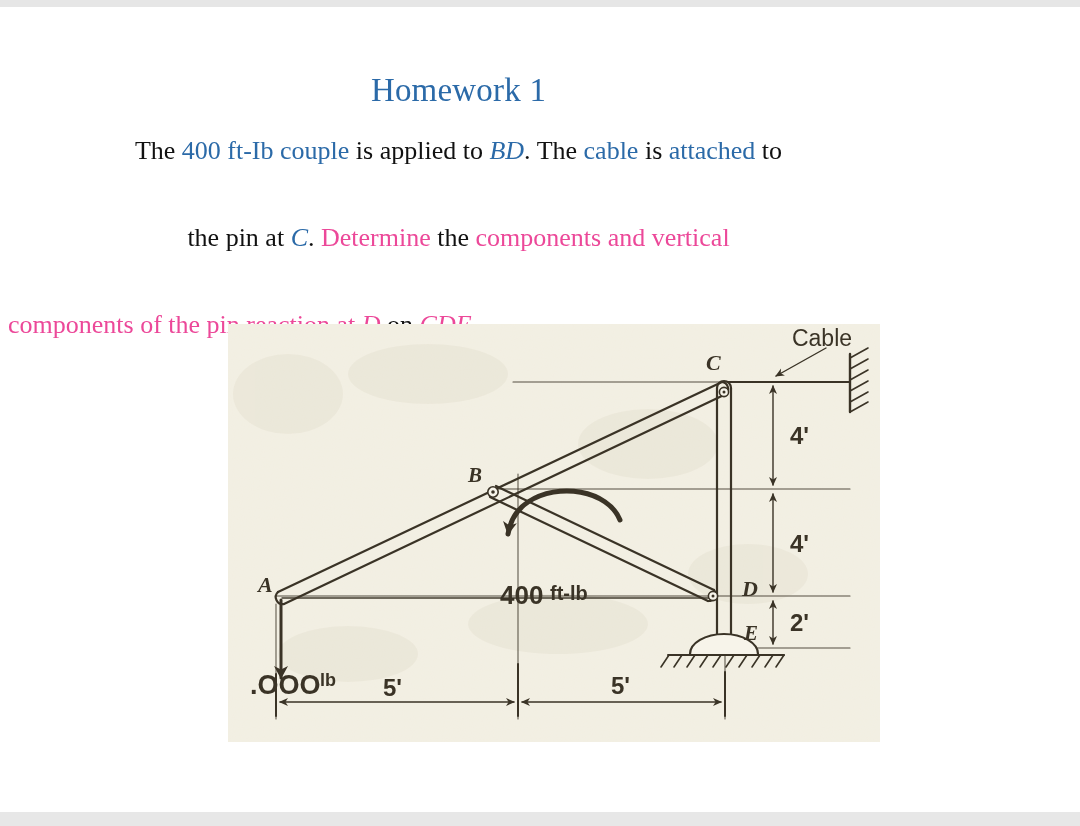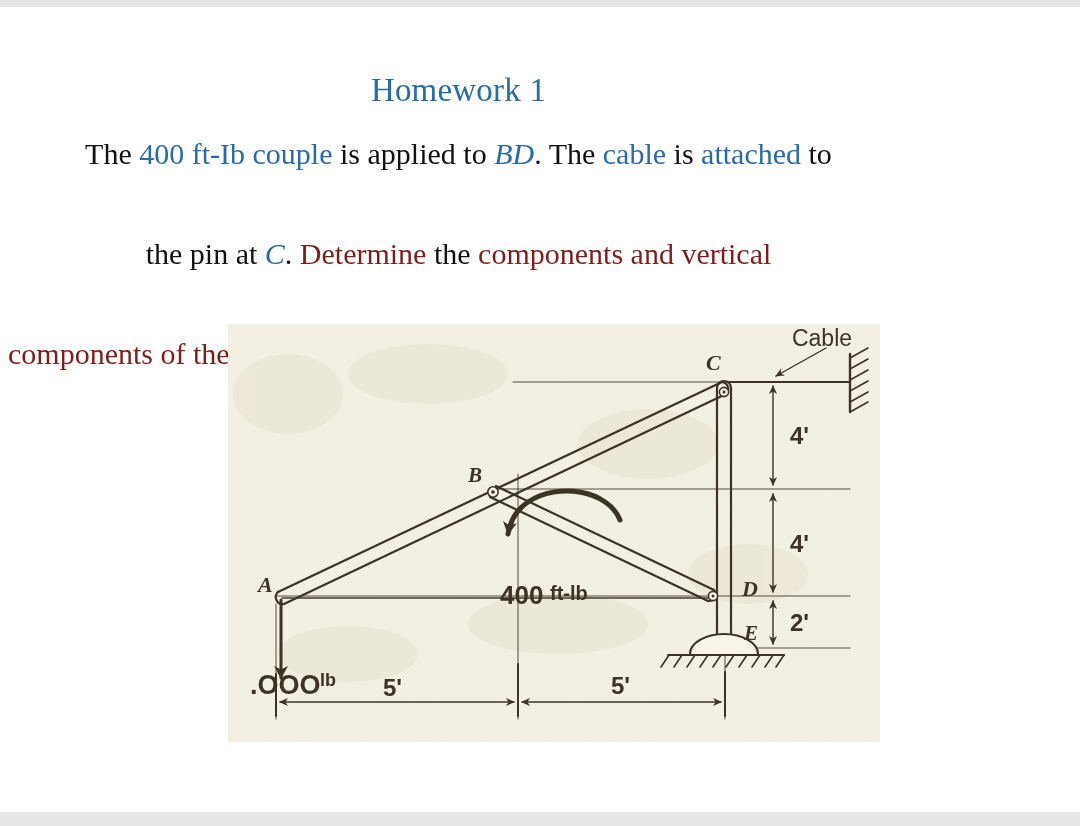--- a/index.html
+++ b/index.html
@@ -44,28 +44,28 @@
     text-align: center;
     color: #2b6aa8;
     font-size: 33px;
     line-height: 1;
     padding-top: 74px;
     letter-spacing: 0.2px;
   }
   .prob {
     margin: 0;
     padding: 22px 8px 0 8px;
-    font-size: 30px;
+    font-size: 26px;
     line-height: 1.67;
     text-align: justify;
     text-justify: inter-word;
     color: #111111;
   }
   .blue { color: #2b6aa8; }
-  .red  { color: #7f1d1d; }
+  .red  { color: #ec4899; }
   .ital { font-style: italic; }
 
   
   .jline {
     display: block;
     text-align: justify;
   }
   .jline::after {
     content: "";
     display: inline-block;

